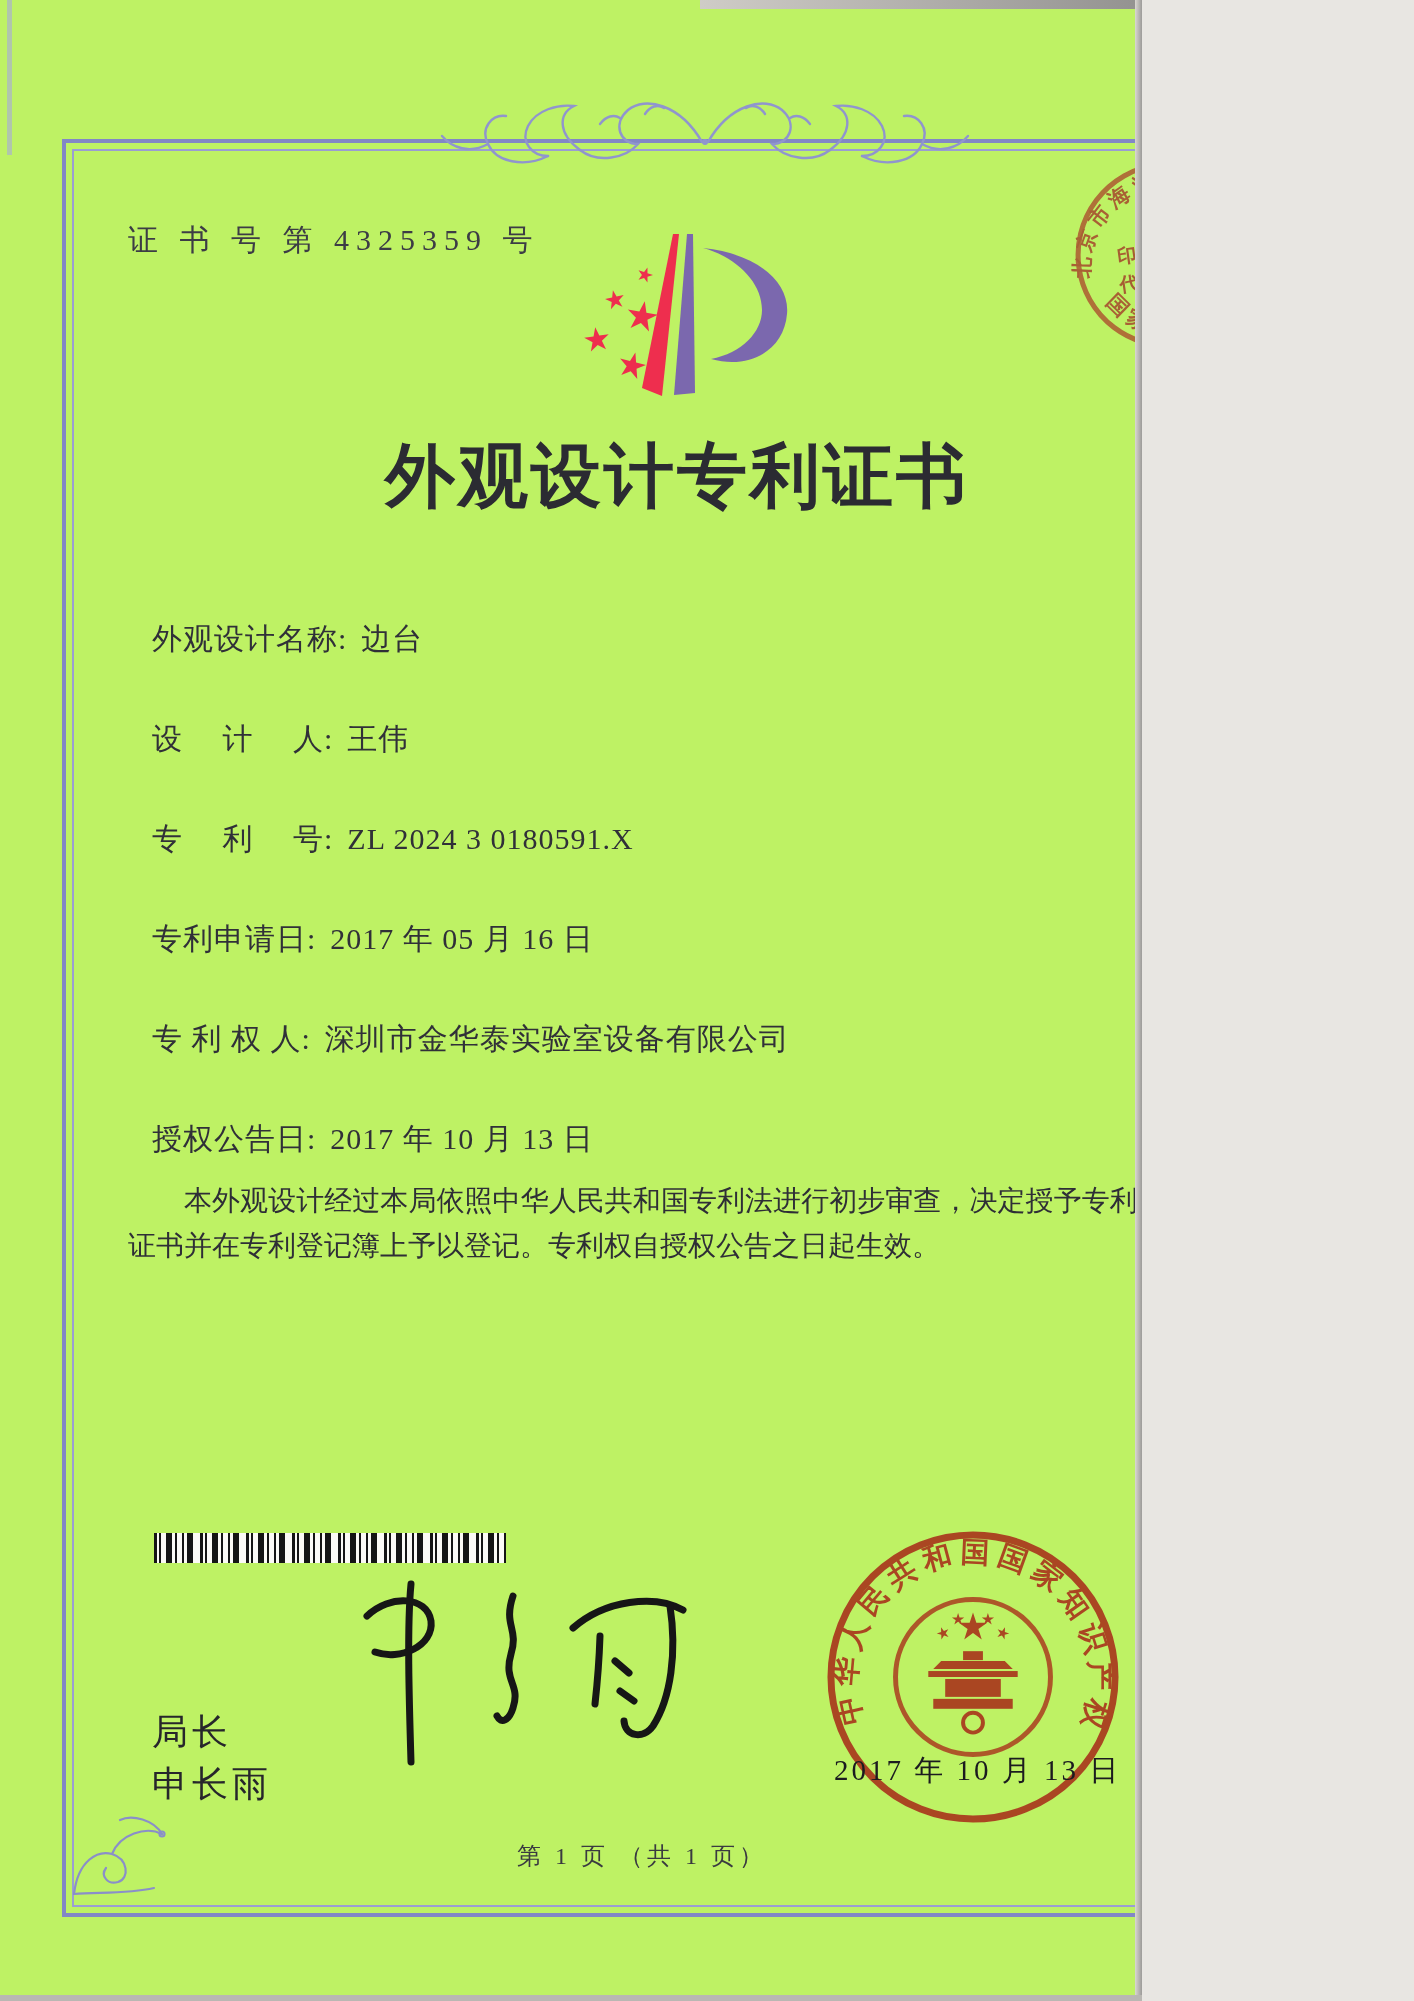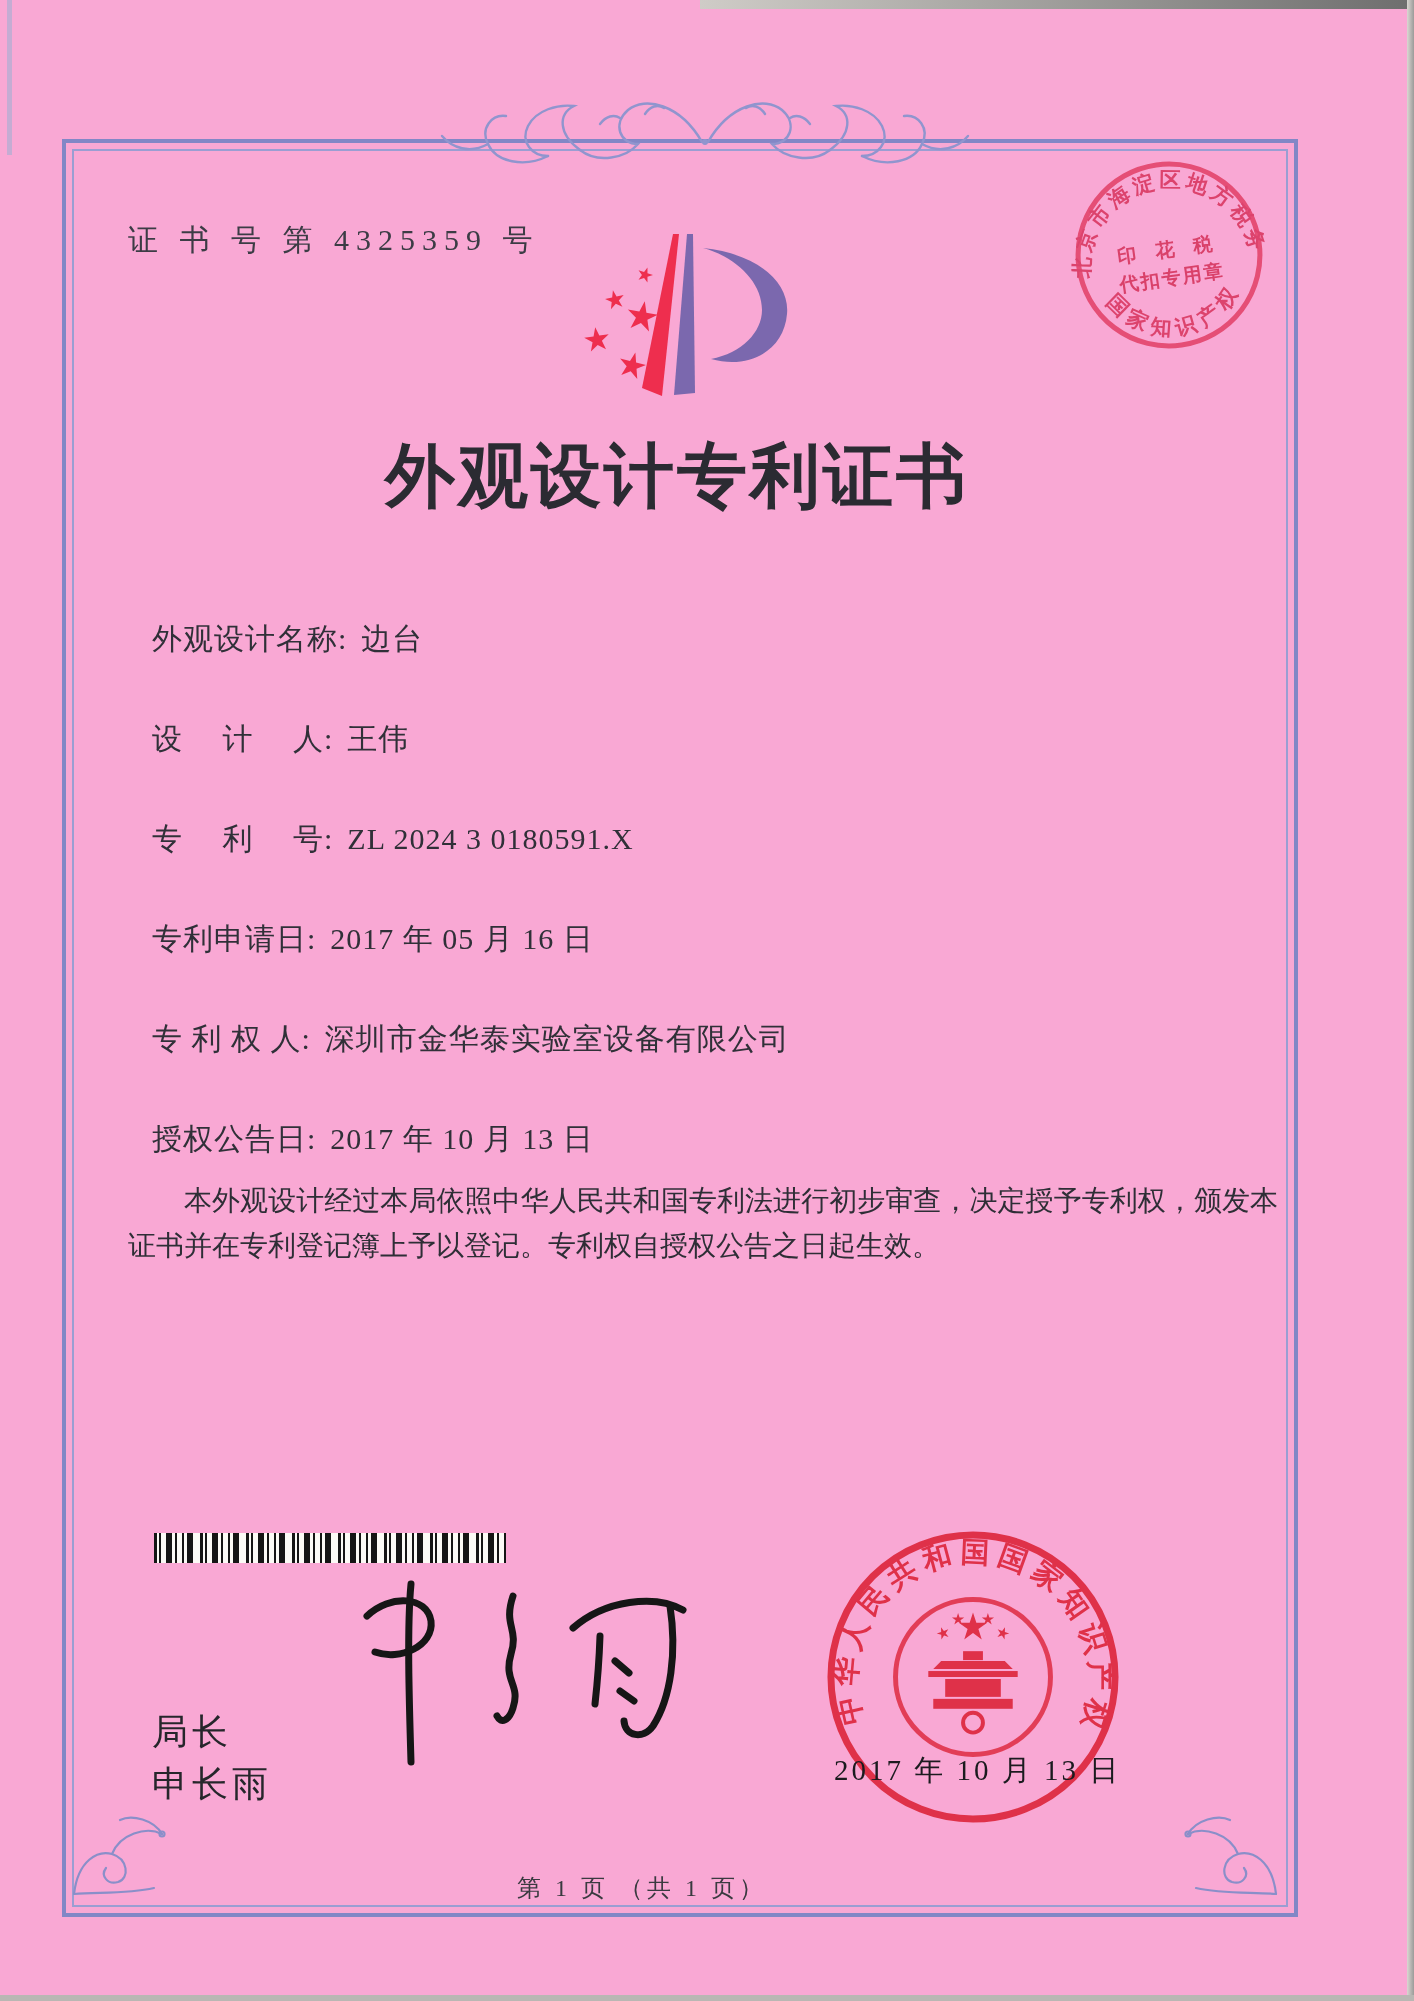--- a/index.html
+++ b/index.html
@@ -1,17 +1,17 @@
 <!DOCTYPE html>
 <html><head>
 <meta charset="utf-8">
 <style>
   html,body{margin:0;padding:0;}
   body{width:1414px;height:2001px;background:#e8e6e2;font-family:"Liberation Serif","DejaVu Serif",serif;}
-  .paper{position:relative;width:1414px;height:2001px;background:#f9a8d4;overflow:hidden;}
+  .paper{position:relative;width:1142px;height:2001px;background:#bef264;overflow:hidden;}
 
   
   .edge-topright{position:absolute;top:0;left:700;left:700px;width:714px;height:9px;
     background:linear-gradient(to right,#cfccc7,#6e6e6e);z-index:9;}
   .edge-right{position:absolute;top:0;right:0;width:7px;height:100%;
     background:linear-gradient(to right,#dad7d2,#9c9b99);z-index:9;}
   .edge-bottom{position:absolute;bottom:0;left:0;width:100%;height:6px;background:#b9b7b3;z-index:9;}
   .sliver-left{position:absolute;top:0;left:7px;width:5px;height:155px;background:#a9aed2;opacity:.65;z-index:9;}
 
   
@@ -54,21 +54,21 @@
     line-height:52px;letter-spacing:4px;}
 
   .signature{position:absolute;left:315px;top:1566px;width:410px;height:205px;z-index:2;}
 
   .office-seal{position:absolute;left:824px;top:1528px;width:298px;height:298px;z-index:3;
     mix-blend-mode:multiply;opacity:.95;}
   .seal-date{position:absolute;left:834px;top:1751px;font-size:29px;letter-spacing:3px;
     color:#1b1b1f;z-index:5;}
 
   .page-footer{position:absolute;left:62px;top:1840px;width:1160px;text-align:center;
-    font-size:24px;letter-spacing:4px;color:#3a3a40;z-index:2;margin-top:32px;}
+    font-size:24px;letter-spacing:4px;color:#3a3a40;z-index:2;}
 </style>
 </head>
 <body>
 
 <div class="paper">
 
   <svg width="0" height="0" style="position:absolute">
     <defs>
       <path id="star" d="M0,-1 L0.2245,-0.309 L0.951,-0.309 L0.363,0.118 L0.588,0.809 L0,0.382 L-0.588,0.809 L-0.363,0.118 L-0.951,-0.309 L-0.2245,-0.309 Z"></path>
       <g id="cornerFl" fill="none" stroke="#8a8fc9" stroke-width="2.2" stroke-linecap="round">

